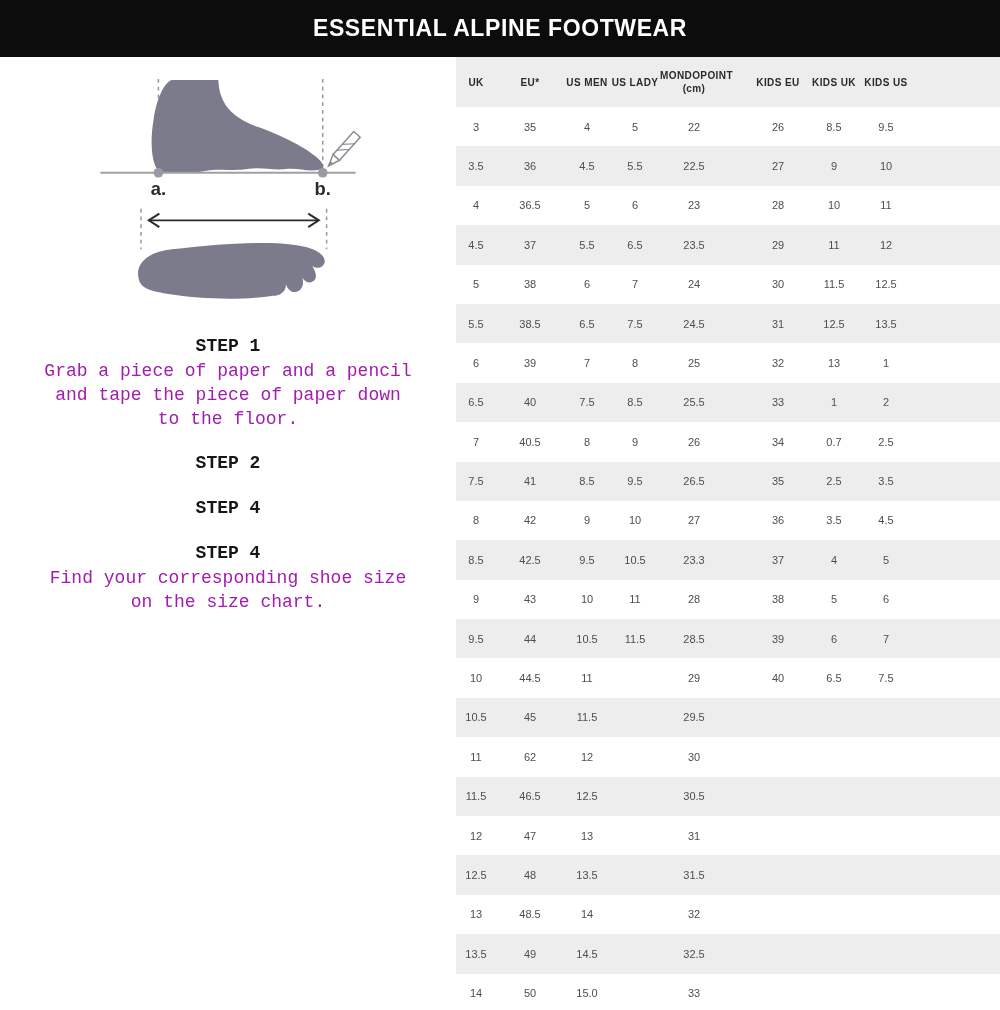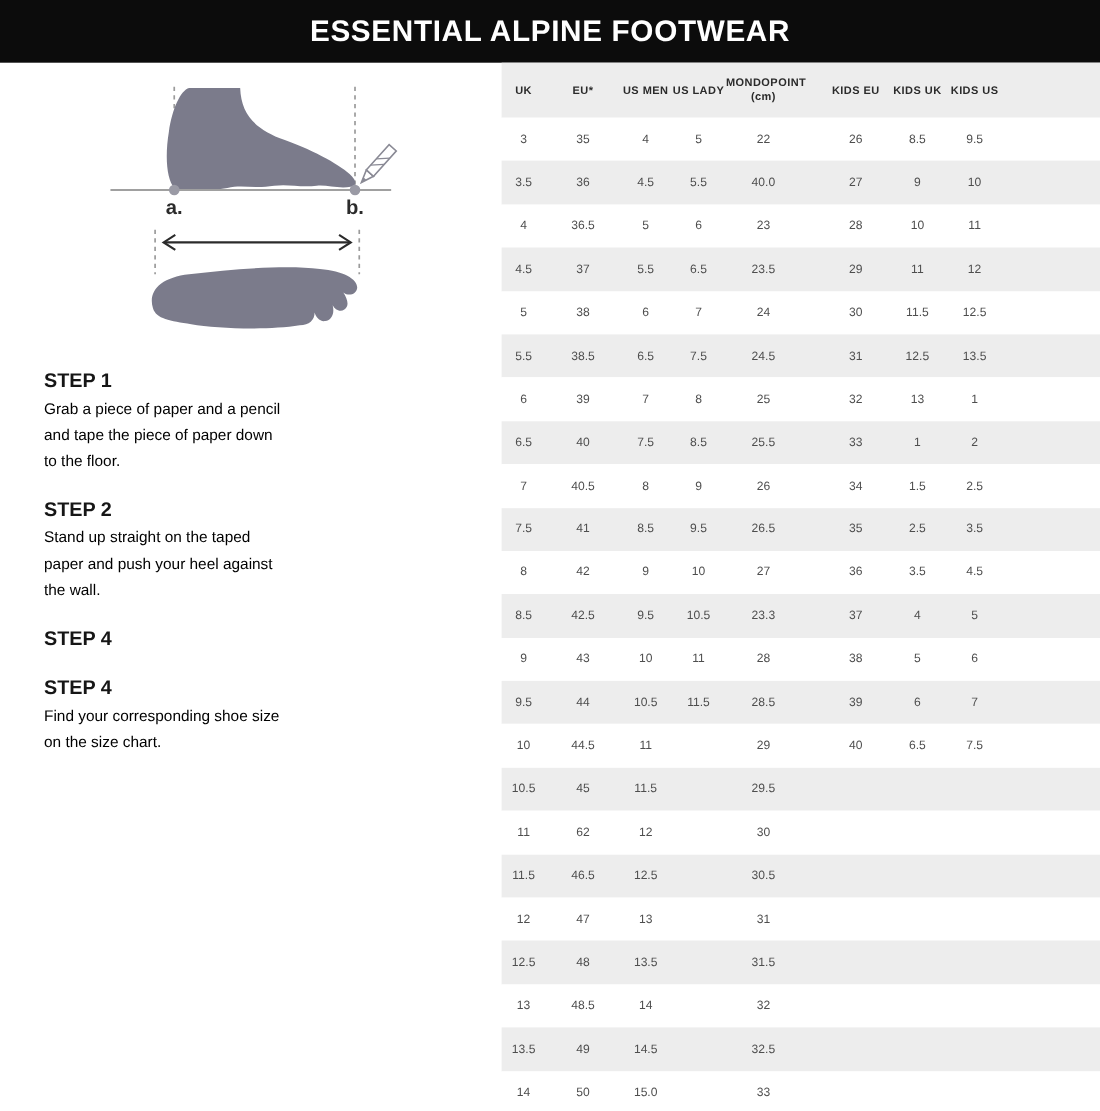--- a/index.html
+++ b/index.html
@@ -1,42 +1,42 @@
 <!DOCTYPE html>
 <html><head>
 <meta charset="utf-8">
 <style>
   * { margin:0; padding:0; box-sizing:border-box; }
   body { font-family:"Liberation Sans", sans-serif; background:#ffffff; }
   .page { position:relative; width:1000px; height:1010px; background:#fff; overflow:hidden; }
 
   
   .topbar { height:57px; background:#0c0c0c; display:flex; align-items:center; justify-content:center; }
-  .topbar .title { color:#ffffff; font-size:27px; font-weight:bold; letter-spacing:0.6px; }
+  .topbar .title { color:#ffffff; font-size:23px; font-weight:bold; letter-spacing:0.6px; }
 
   
   .main { display:flex; height:953px; }
   .left { width:456px; padding-top:14px; display:flex; flex-direction:column; align-items:center; }
   .right { width:544px; }
 
   
   .diagram1 { width:290px; height:130px; display:block; }
   .diagram2 { width:290px; height:114px; display:block; margin-top:2px; }
   .dash { stroke:#9b9b9b; stroke-width:1.6; stroke-dasharray:4 4; fill:none; }
   .base { stroke:#a0a0a0; stroke-width:2; }
   .footfill { fill:#7b7b8b; }
   .dot { fill:#9a9aa5; }
   .ab-label { font-size:19px; font-weight:bold; fill:#2b2b2b; }
   .arrowline { stroke:#2b2b2b; stroke-width:2; fill:none; }
 
   
-  .steps { margin-top:16px; width:376px; text-align:left; }
+  .steps { margin-top:16px; width:376px; text-align:center;font-family:Liberation Mono, monospace; }
   .step { margin-bottom:19px; }
   .step-title { font-size:18px; font-weight:bold; color:#161616; line-height:26px; }
-  .step-body { font-size:14px; color:#000000; line-height:24px; white-space:pre-line; }
+  .step-body { font-size:18px; color:#a21caf; line-height:24px; white-space:pre-line; }
   .footnote { margin-top:53px; width:376px; text-align:center; font-size:16.5px; color:#333; line-height:24px; }
   .footnote sup { font-weight:bold; font-size:13px; color:#161616; }
   .footnote span { white-space:pre-line; }
 
   
   .trow { display:grid; grid-template-columns:40px 68px 46px 50px 68px 20px 60px 52px 52px 1fr;
           align-items:center; height:39.4px; font-size:11px; color:#4e4e4e; background:#fff; }
   .trow.alt { background:#ededed; }
   .theader { height:50px; background:#ededed; font-size:10px; font-weight:bold;
              letter-spacing:0.4px; color:#2b2b2b; }
@@ -91,23 +91,20 @@
 
       <div class="steps">
         <div class="step">
           <div class="step-title">STEP 1</div>
           <div class="step-body">Grab a piece of paper and a pencil
 and tape the piece of paper down
 to the floor.</div>
         </div>
         <div class="step">
           <div class="step-title">STEP 2</div>
-          <div class="step-body">Stand up straight on the taped
-paper and push your heel against
-the wall.</div>
         </div>
         <div class="step">
           <div class="step-title">STEP 4</div>
         </div>
         <div class="step">
           <div class="step-title">STEP 4</div>
           <div class="step-body">Find your corresponding shoe size
 on the size chart.</div>
         </div>
       </div>
@@ -153,21 +150,21 @@
             <div class="tcell"></div>
             <div class="tcell">26</div>
             <div class="tcell">8.5</div>
             <div class="tcell">9.5</div>
           </div>
           <div class="trow alt">
             <div class="tcell">3.5</div>
             <div class="tcell">36</div>
             <div class="tcell">4.5</div>
             <div class="tcell">5.5</div>
-            <div class="tcell">40.0</div>
+            <div class="tcell">22.5</div>
             <div class="tcell"></div>
             <div class="tcell">27</div>
             <div class="tcell">9</div>
             <div class="tcell">10</div>
           </div>
           <div class="trow">
             <div class="tcell">4</div>
             <div class="tcell">36.5</div>
             <div class="tcell">5</div>
             <div class="tcell">6</div>
@@ -233,21 +230,21 @@
             <div class="tcell">2</div>
           </div>
           <div class="trow">
             <div class="tcell">7</div>
             <div class="tcell">40.5</div>
             <div class="tcell">8</div>
             <div class="tcell">9</div>
             <div class="tcell">26</div>
             <div class="tcell"></div>
             <div class="tcell">34</div>
-            <div class="tcell">1.5</div>
+            <div class="tcell">0.7</div>
             <div class="tcell">2.5</div>
           </div>
           <div class="trow alt">
             <div class="tcell">7.5</div>
             <div class="tcell">41</div>
             <div class="tcell">8.5</div>
             <div class="tcell">9.5</div>
             <div class="tcell">26.5</div>
             <div class="tcell"></div>
             <div class="tcell">35</div>

